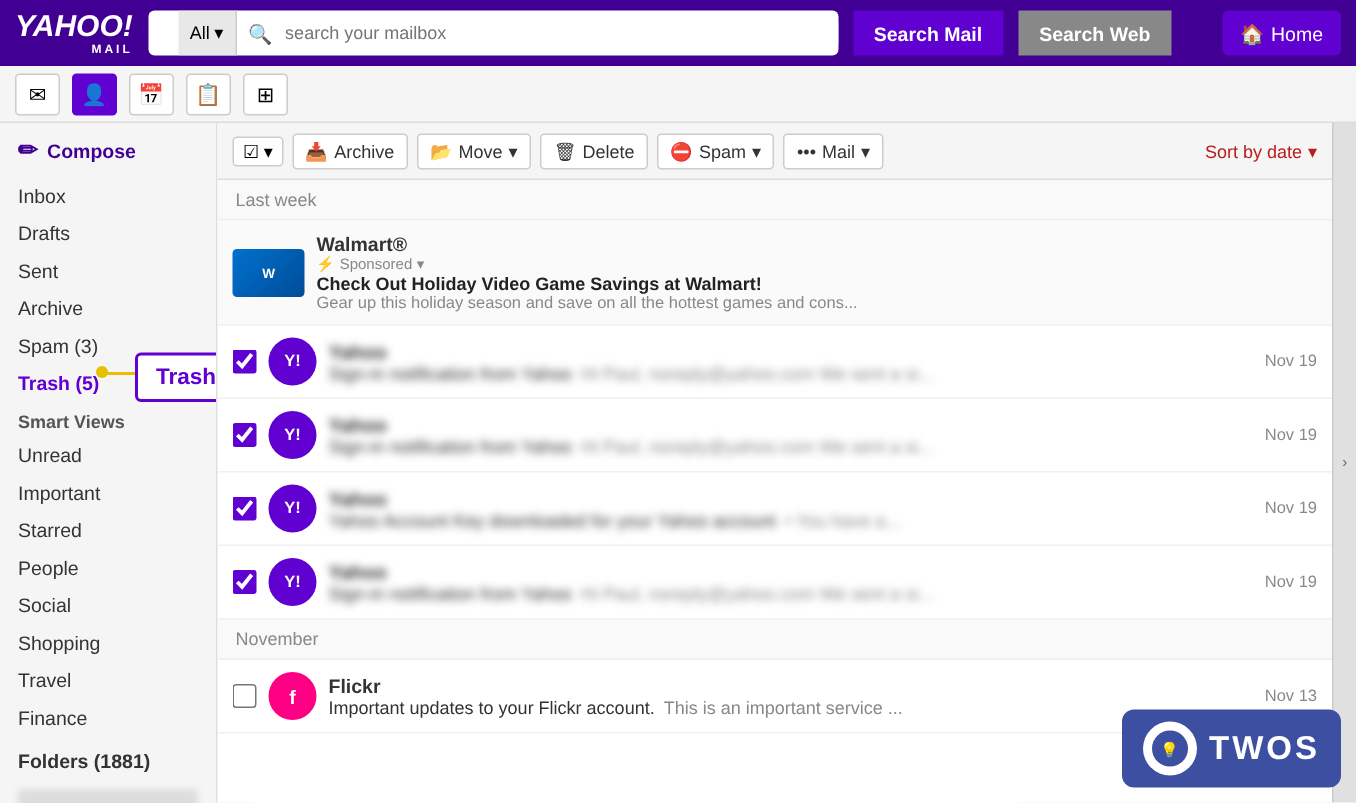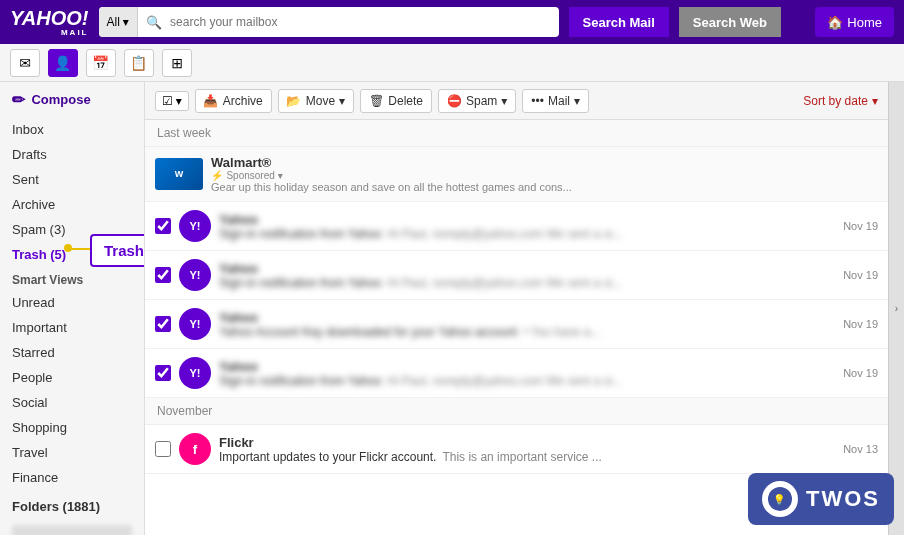--- a/index.html
+++ b/index.html
@@ -1,21 +1,21 @@
 <!DOCTYPE html>
 <html><head>
   <meta charset="utf-8">
   <style>
     * { margin: 0; padding: 0; box-sizing: border-box; }
     body { font-family: Arial, sans-serif; font-size: 13px; background: #f0f0f0; width: 904px; height: 535px; overflow: hidden; }
 
     
     .header { background: #410093; height: 44px; display: flex; align-items: center; padding: 0 10px; gap: 10px; }
     .search-bar { display: flex; align-items: center; background: white; border-radius: 4px; height: 30px; flex: 1; max-width: 460px; overflow: hidden; }
-    .search-all-btn { background: #e8e8e8; border: none; padding: 0 8px; height: 100%; cursor: pointer; font-size: 12px; display: flex; align-items: center; gap: 3px; border-right: 1px solid #ccc; }
+    .search-all-btn { background: #e8e8e8; border: none; padding: 0 8px; height: 100%; cursor: pointer; font-size: 12px; display: flex; align-items: center; gap: 3px; border-right: 1px solid #ccc; margin-left: 20px; }
     .search-input { border: none; outline: none; flex: 1; padding: 0 8px; font-size: 12px; color: #999; }
     .search-mail-btn { background: #6001d2; color: white; border: none; padding: 0 14px; height: 30px; cursor: pointer; font-size: 13px; font-weight: bold; }
     .search-web-btn { background: #888; color: white; border: none; padding: 0 14px; height: 30px; cursor: pointer; font-size: 13px; font-weight: bold; }
     .home-btn { background: #6001d2; color: white; border: none; padding: 0 12px; height: 30px; cursor: pointer; font-size: 13px; display: flex; align-items: center; gap: 4px; border-radius: 4px; margin-left: auto; }
 
     
     .tab-bar { background: #f5f5f5; border-bottom: 1px solid #ddd; height: 38px; display: flex; align-items: center; padding: 0 10px; gap: 8px; }
     .tab-icon { width: 30px; height: 28px; background: white; border: 1px solid #ccc; border-radius: 3px; display: flex; align-items: center; justify-content: center; cursor: pointer; font-size: 14px; }
     .tab-icon.active { background: #6001d2; color: white; border-color: #6001d2; }
 
@@ -220,20 +220,21 @@
         <div class="walmart-img">
           <span style="font-size:9px; font-weight:bold; color:white;">W</span>
         </div>
         <div class="walmart-info">
           <div class="sender-name">Walmart®</div>
           <div class="sponsored-tag">
             <span>⚡</span>
             <span>Sponsored</span>
             <span>▾</span>
           </div>
+          <div style="font-size:12px; font-weight:bold; color:#222;">Check Out Holiday Video Game Savings at Walmart!</div>
           <div style="font-size:11px; color:#888;">Gear up this holiday season and save on all the hottest games and cons...</div>
         </div>
       </div>
 
       <div class="email-row blurred">
         <input type="checkbox" class="email-checkbox" checked="" style="">
         <div class="email-avatar yahoo-avatar">Y!</div>
         <div class="email-content">
           <div class="sender-name">Yahoo</div>
           <div class="email-subject-preview">

